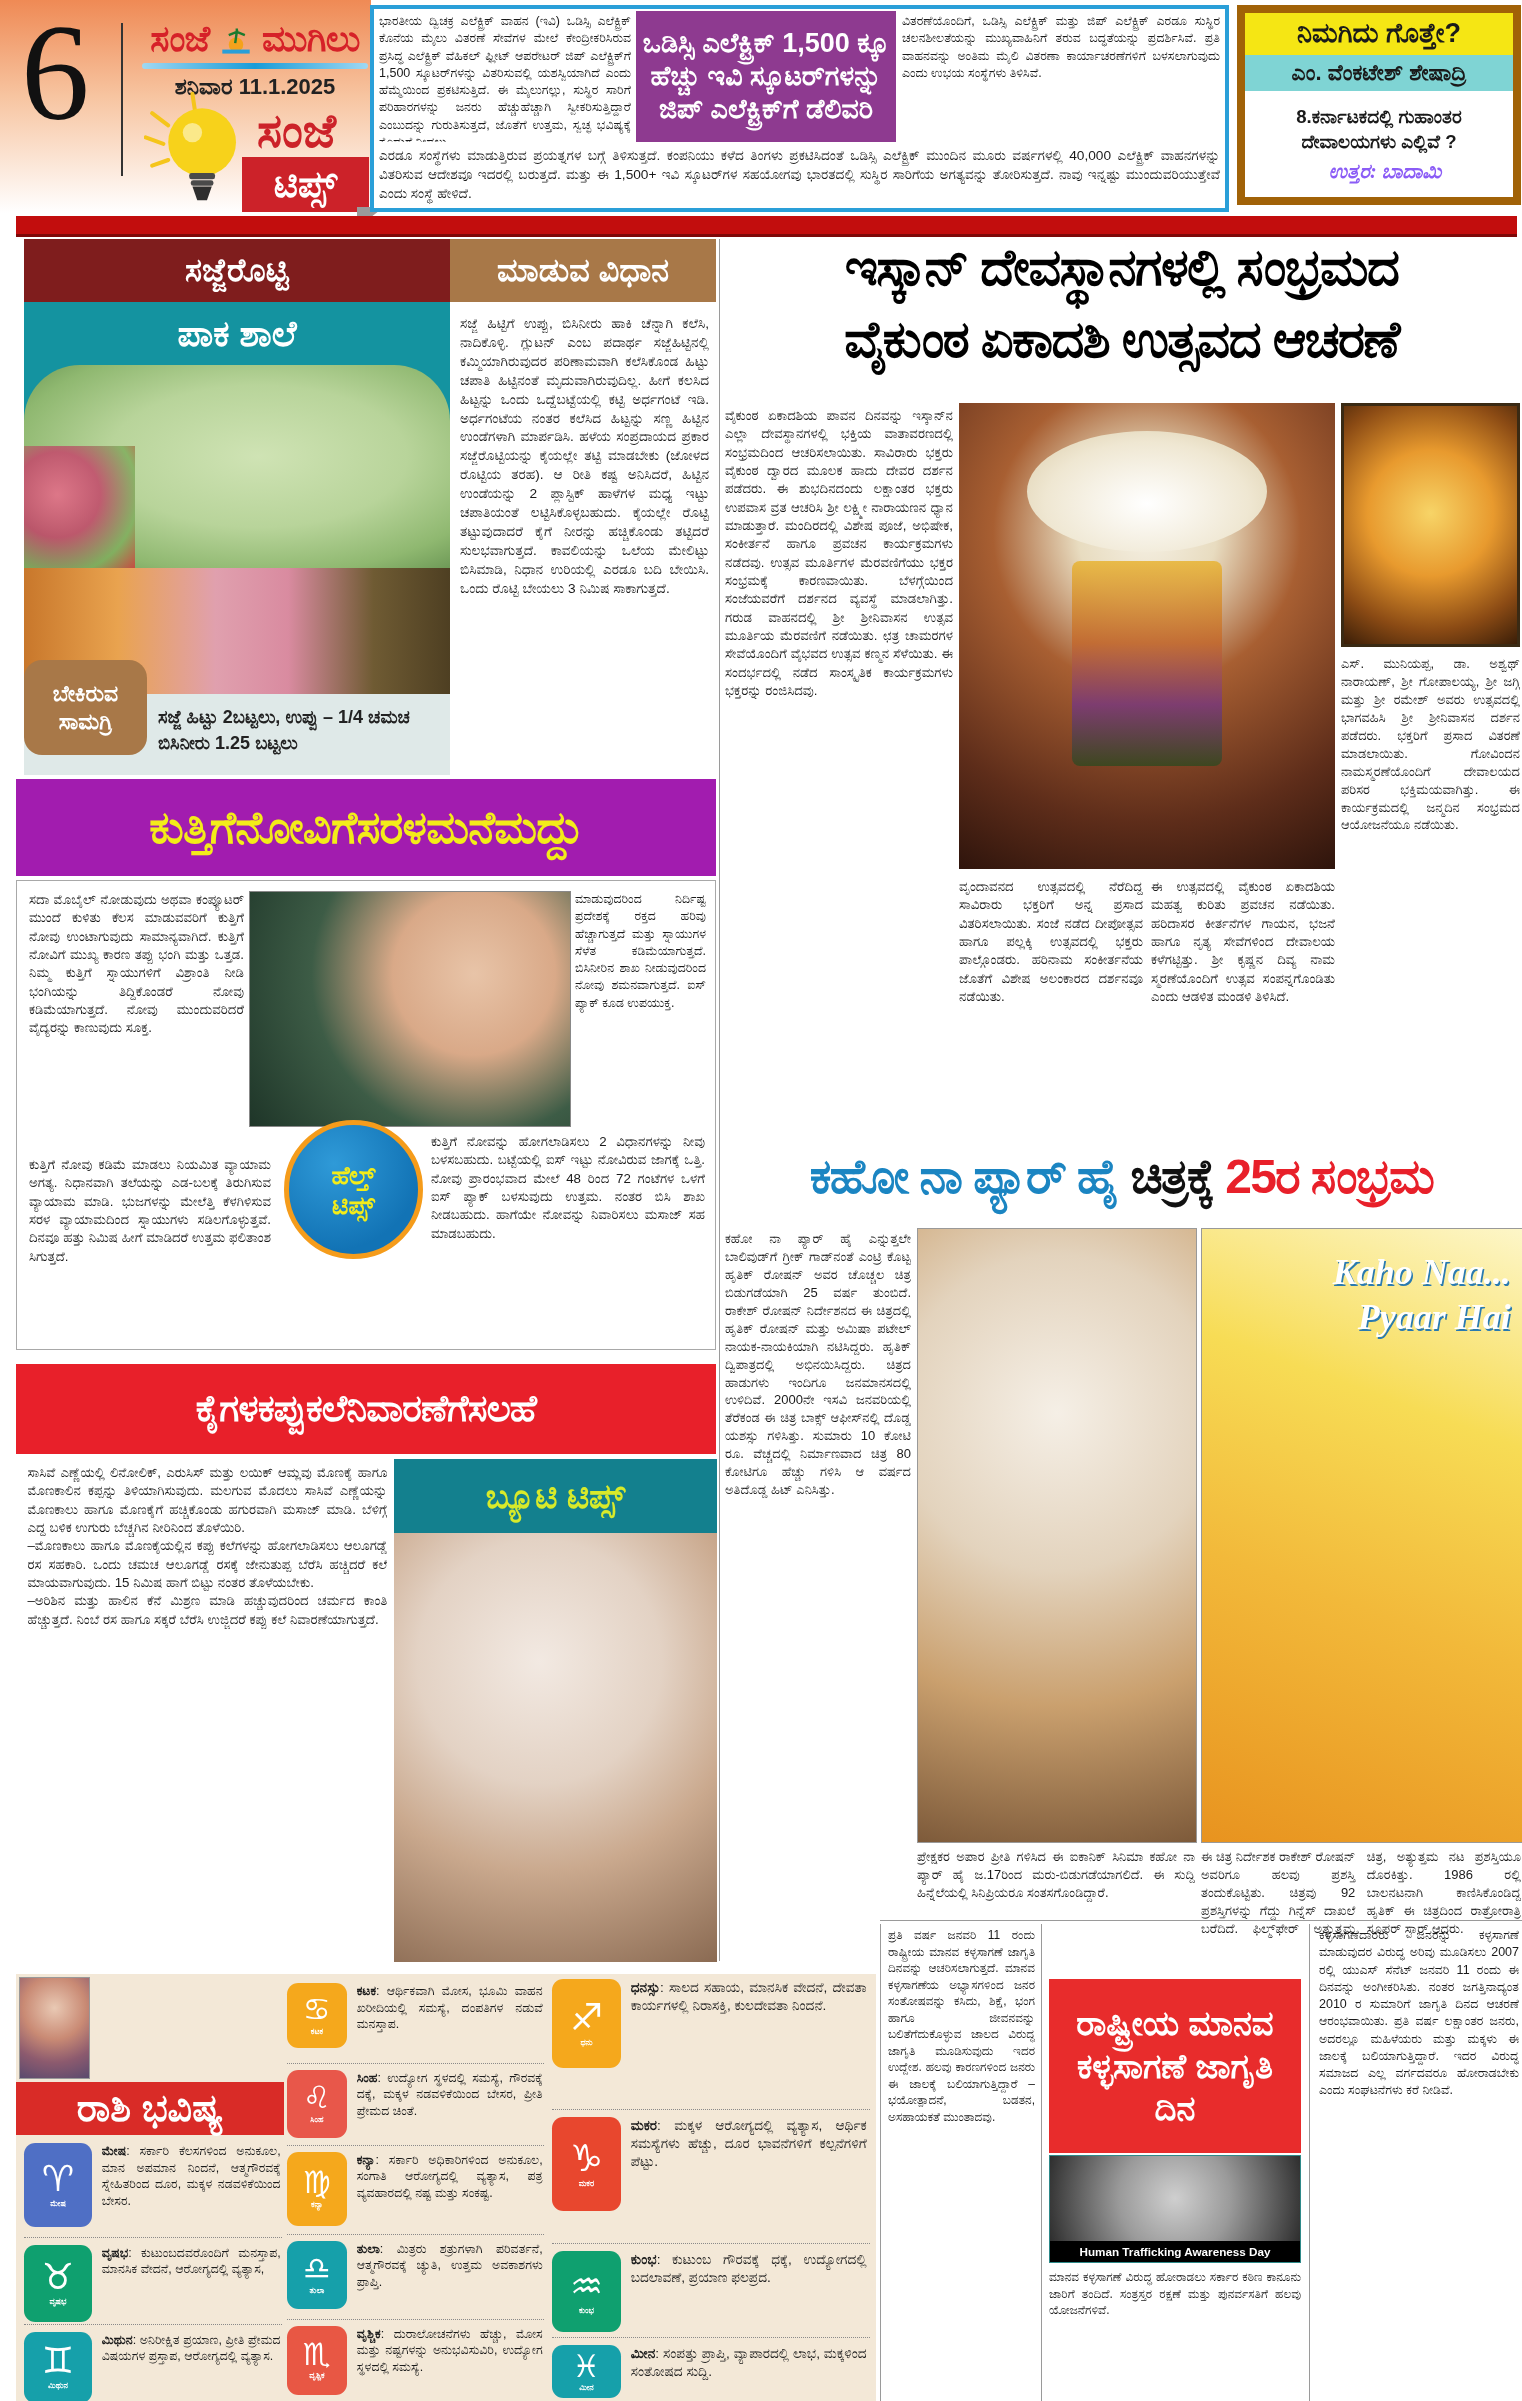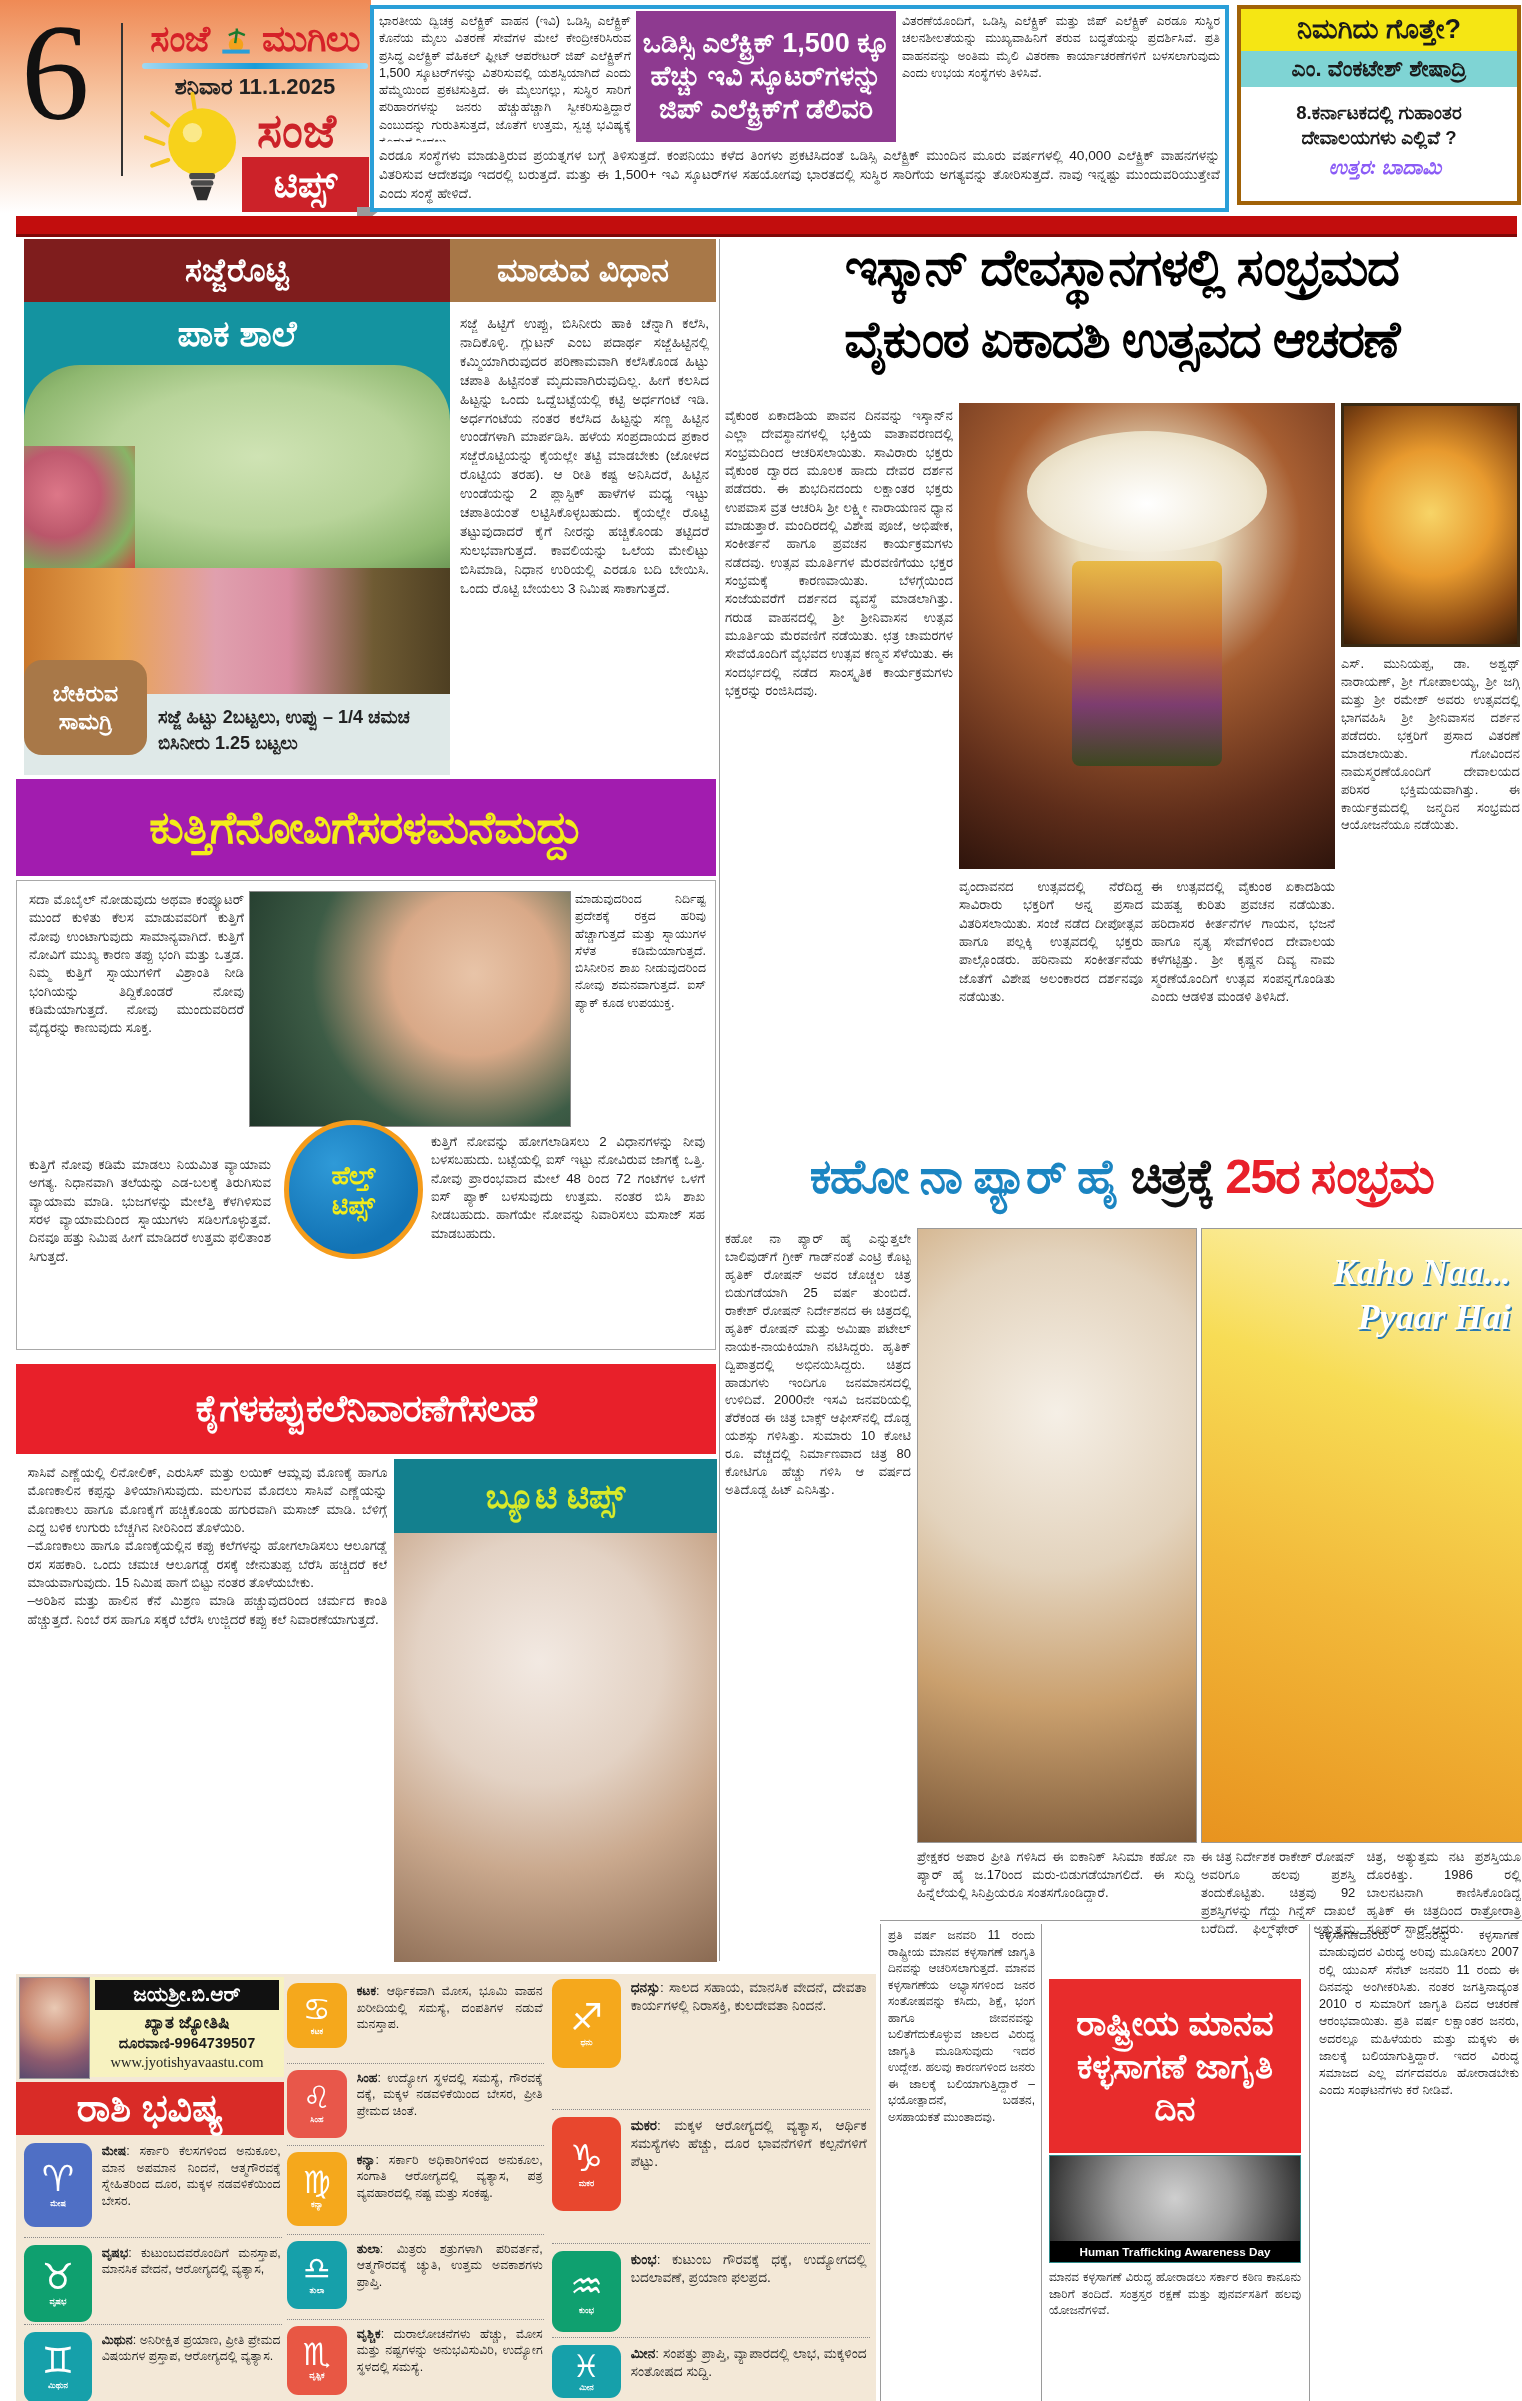--- a/index.html
+++ b/index.html
@@ -21,21 +21,21 @@
   .sanje-big{left:257px;top:103px;font-size:47px;font-weight:bold;color:#cc2229;}
   .tips-box{left:242px;top:157px;width:127px;height:55px;background:#cc2229;color:#fff;
             font-size:37px;font-weight:bold;text-align:center;line-height:55px;}
   .tips-tail{left:357px;top:207px;width:0;height:0;border-left:27.4px solid #9a9a9a;border-bottom:21px solid transparent;}
   
   .ev-box{left:370px;top:4.8px;width:859px;height:207px;border:4px solid #2a9fd8;background:#fff;box-sizing:border-box;}
   .ev-purple{left:636px;top:11.3px;width:260px;height:131px;background:#8e3a90;color:#fff;
              display:flex;align-items:center;justify-content:center;text-align:center;
              font-size:27px;font-weight:bold;line-height:1.22;padding:0 6.5px;box-sizing:border-box;}
   
-  .know-box{left:1237px;top:4.8px;width:284px;height:200px;border:4px solid #a16207;background:#fff;box-sizing:border-box;}
+  .know-box{left:1237px;top:4.8px;width:284px;height:200px;border:8px solid #a16207;background:#fff;box-sizing:border-box;}
   .know-title{background:#f5e614;font-size:27px;font-weight:bold;text-align:center;padding:5.6px 0;}
   .know-author{background:#7fd4d4;font-size:22px;font-weight:bold;text-align:center;padding:4.8px 0;}
   .know-q{font-size:18.6px;font-weight:bold;text-align:center;margin:13px 8px 6.5px 8px;line-height:1.35;}
   .know-a{font-family:"Liberation Serif",serif;font-style:italic;font-size:20px;font-weight:bold;
           text-align:center;color:#8b5cf6;padding-left:12px;}
   .red-divider{left:16px;top:216px;width:1501px;height:18px;background:#c20d0d;border-bottom:3.2px solid #7e0808;}
   
   .band-red{background:#7f1d1d;color:#fff;font-weight:bold;text-align:center;}
   .band-brown{background:#a87848;color:#fff;font-weight:bold;text-align:center;}
   .recipe-title{left:24px;top:239px;width:426px;height:63px;font-size:32px;line-height:63px;}
@@ -231,26 +231,20 @@
       <div>Kaho Naa...</div>
       <div>Pyaar Hai</div>
     </div>
   </div>
   <div class="abs txt" style="left:1201px;top:1848px;width:320px;height:126px;font-size:13px;column-count:2;column-gap:11.3px;">ಈ ಚಿತ್ರ ನಿರ್ದೇಶಕ ರಾಕೇಶ್ ರೋಷನ್ ಅವರಿಗೂ ಹಲವು ಪ್ರಶಸ್ತಿ ತಂದುಕೊಟ್ಟಿತು. ಚಿತ್ರವು 92 ಪ್ರಶಸ್ತಿಗಳನ್ನು ಗೆದ್ದು ಗಿನ್ನೆಸ್ ದಾಖಲೆ ಬರೆದಿದೆ. ಫಿಲ್ಮ್‌ಫೇರ್ ಅತ್ಯುತ್ತಮ ಚಿತ್ರ, ಅತ್ಯುತ್ತಮ ನಟ ಪ್ರಶಸ್ತಿಯೂ ದೊರಕಿತ್ತು. 1986 ರಲ್ಲಿ ಬಾಲನಟನಾಗಿ ಕಾಣಿಸಿಕೊಂಡಿದ್ದ ಹೃತಿಕ್ ಈ ಚಿತ್ರದಿಂದ ರಾತ್ರೋರಾತ್ರಿ ಸೂಪರ್ ಸ್ಟಾರ್ ಆದರು.</div>
 
   <div class="abs beige"></div>
   <div class="abs hrule" style="left:880px;top:1920px;width:642px;"></div>
 
   <div class="abs photo astro-photo"></div>
-  <div class="abs astro-card">
-    <div class="astro-name">ಜಯಶ್ರೀ.ಬಿ.ಆರ್</div>
-    <div class="astro-title">ಖ್ಯಾತ ಜ್ಯೋತಿಷಿ</div>
-    <div class="astro-phone">ದೂರವಾಣಿ-9964739507</div>
-    <div class="astro-web">www.jyotishyavaastu.com</div>
-  </div>
   <div class="abs rashi-band">ರಾಶಿ ಭವಿಷ್ಯ</div>
 
   <div class="zrow" style="left:24px;top:2143px;width:258px;">
     <div class="zicon" style="width:68px;height:84px;background:#4f6fc5;">
       <span class="sym" style="font-size:36px;">♈</span>
         <span class="lbl">ಮೇಷ</span>
       </div>
     <div class="ztxt" style="width:179px;height:87px;"><b>ಮೇಷ</b>: <span>ಸರ್ಕಾರಿ ಕೆಲಸಗಳಿಂದ ಅನುಕೂಲ, ಮಾನ ಅಪಮಾನ ನಿಂದನೆ, ಆತ್ಮಗೌರವಕ್ಕೆ ಸ್ನೇಹಿತರಿಂದ ದೂರ, ಮಕ್ಕಳ ನಡವಳಿಕೆಯಿಂದ ಬೇಸರ.</span></div>
   </div>
   <div class="zrow zdot" style="left:24px;top:2237px;width:258px;padding-top:6.5px;">

